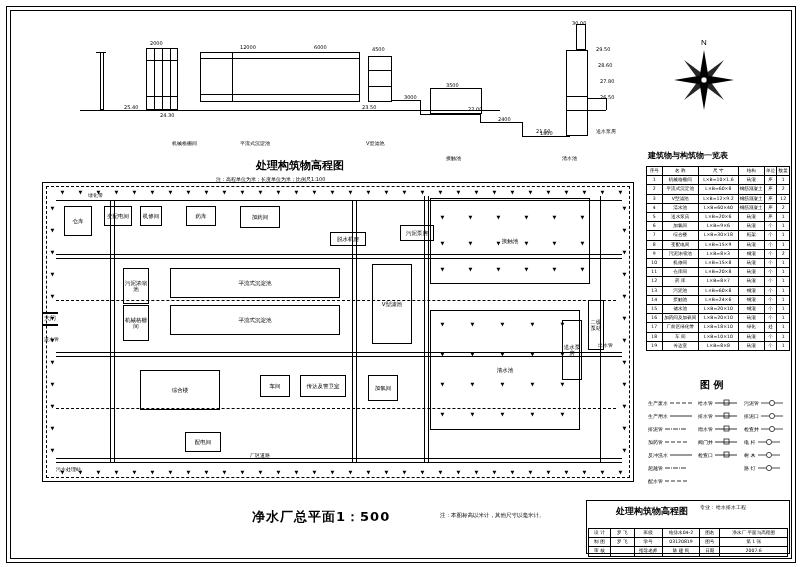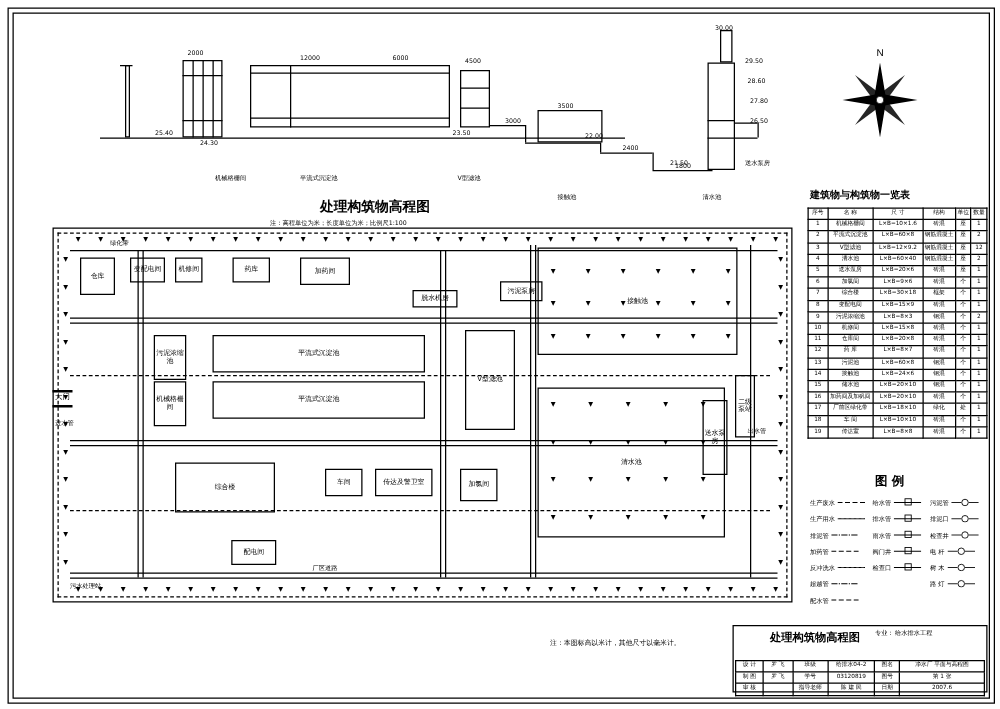--- a/index.html
+++ b/index.html
@@ -589,20 +589,21 @@
 
   <div class="ln h" style="left:42px;top:312px;width:16px;height:2px;"></div>
   <div class="ln h" style="left:42px;top:324px;width:16px;height:2px;"></div>
   <div class="txt" style="left:44px;top:315px;font-size:6px;">大门</div>
   <div class="txt" style="left:250px;top:452px;">厂区道路</div>
   <div class="txt" style="left:88px;top:192px;">绿化带</div>
   <div class="txt" style="left:56px;top:466px;">污水处理站</div>
   <div class="txt" style="left:598px;top:342px;">出水管</div>
   <div class="txt" style="left:44px;top:336px;">进水管</div>
 
+  <div class="title-big" style="left:252px;top:508px;">净水厂总平面1：500</div>
   <div class="txt" style="left:440px;top:512px;font-size:5.5px;">注：本图标高以米计，其他尺寸以毫米计。</div>
 
   <div>
     <div class="box" style="left:586px;top:500px;width:204px;height:54px;"></div>
     <div class="txt" style="left:616px;top:508px;font-size:9px;font-weight:bold;">处理构筑物高程图</div>
     <div class="txt" style="left:700px;top:504px;">专业：</div>
     <div class="txt" style="left:716px;top:504px;">给水排水工程</div>
     <table class="tbl titleblock" id="tb-table" style="left:588px;top:528px;width:200px;">
         <tbody>
           <tr>

